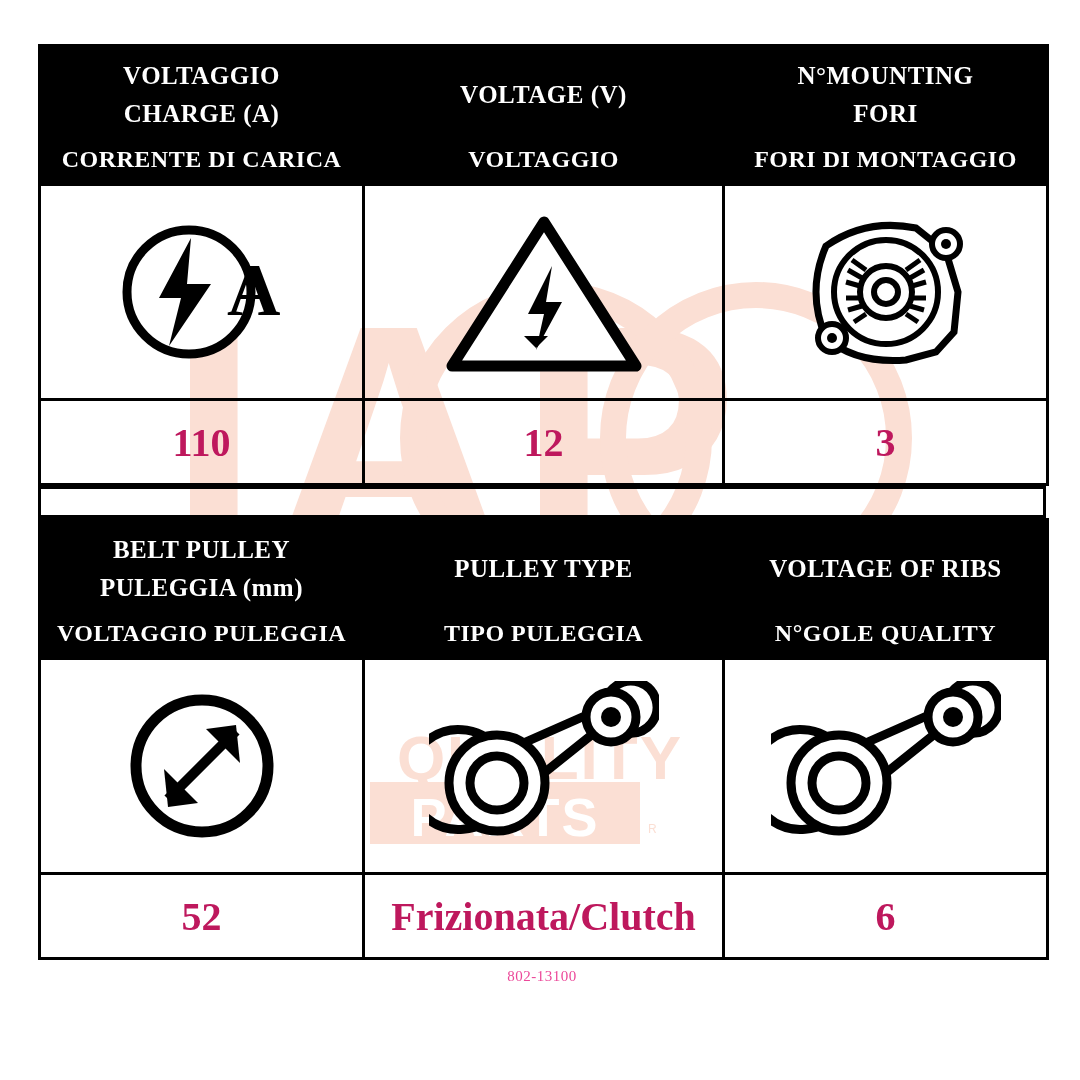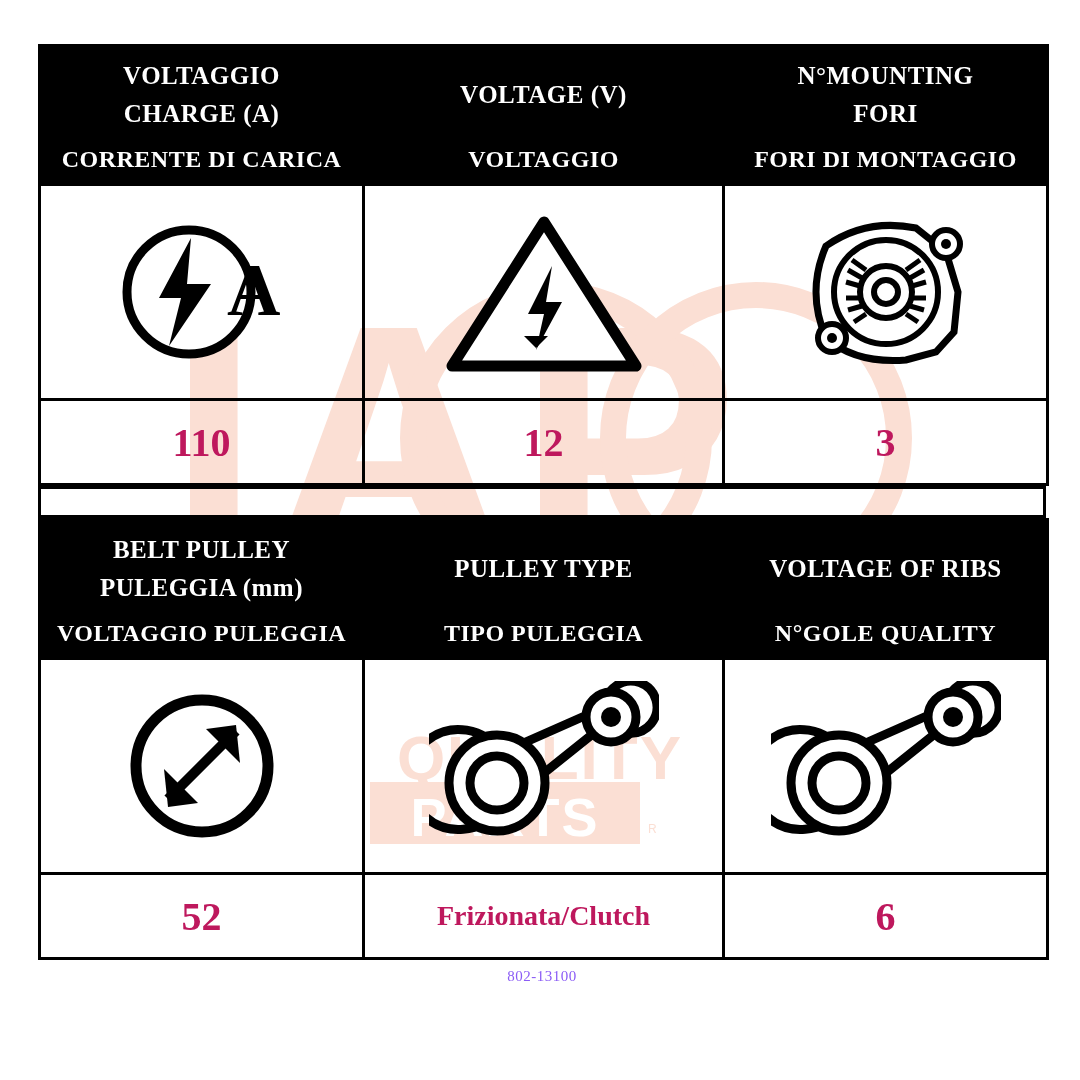--- a/index.html
+++ b/index.html
@@ -136,21 +136,21 @@
     background: transparent;
   }
   .value-cell {
     height: 82px;
     font-size: 40px;
     font-weight: bold;
     font-family: "Liberation Serif", serif;
     color: #be185d;
     background: transparent;
   }
-  .value-cell.text-val { font-size: 28px; }
+  .value-cell.text-val { font-size: 40px; }
 
   .gap-row td {
     border: none;
     height: 26px;
     background: transparent;
   }
 
   .icon-wrap {
     display: flex;
     align-items: center;
@@ -159,21 +159,21 @@
   }
 
   .footer-code {
     position: absolute;
     left: 0;
     top: 924px;
     width: 1008px;
     text-align: center;
     font-family: "Liberation Serif", serif;
     font-size: 15px;
-    color: #8b5cf6;
+    color: #ec4899;
     letter-spacing: 0.5px;
   }
 </style>
 </head>
 <body>
 
 <div class="watermark">
   <div class="wm-iap-text">
     <div class="wm-iap" style="position:absolute;left:0;width:916px;text-align:center;">IAP</div>
   </div>

